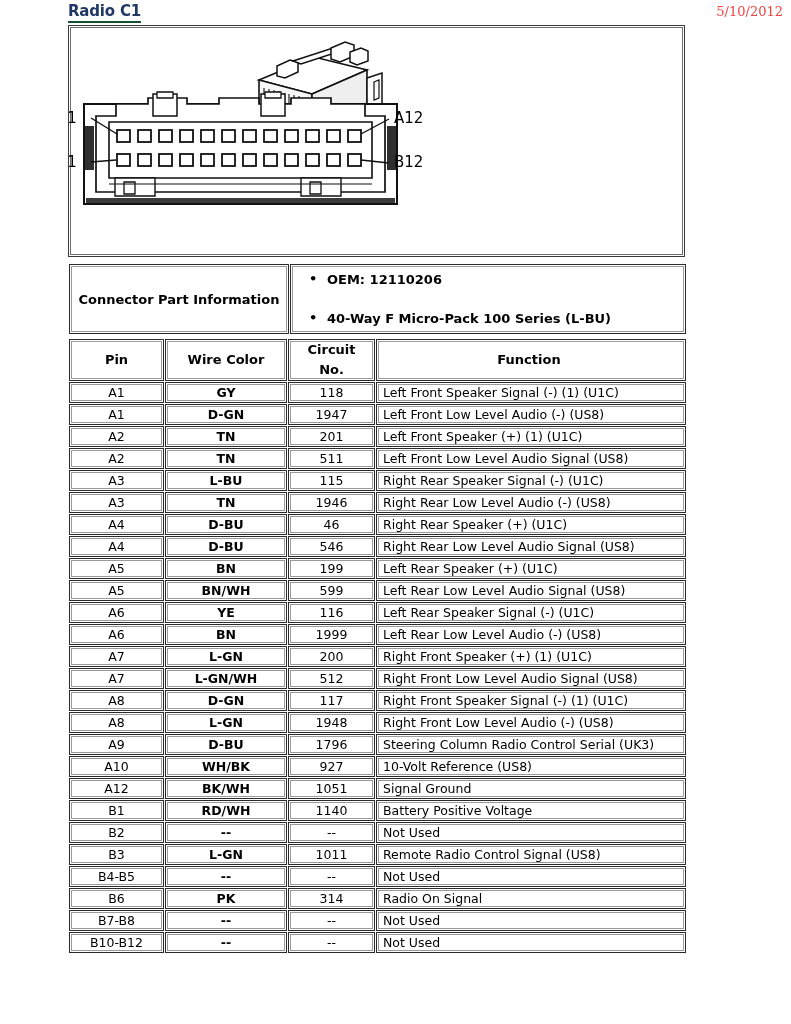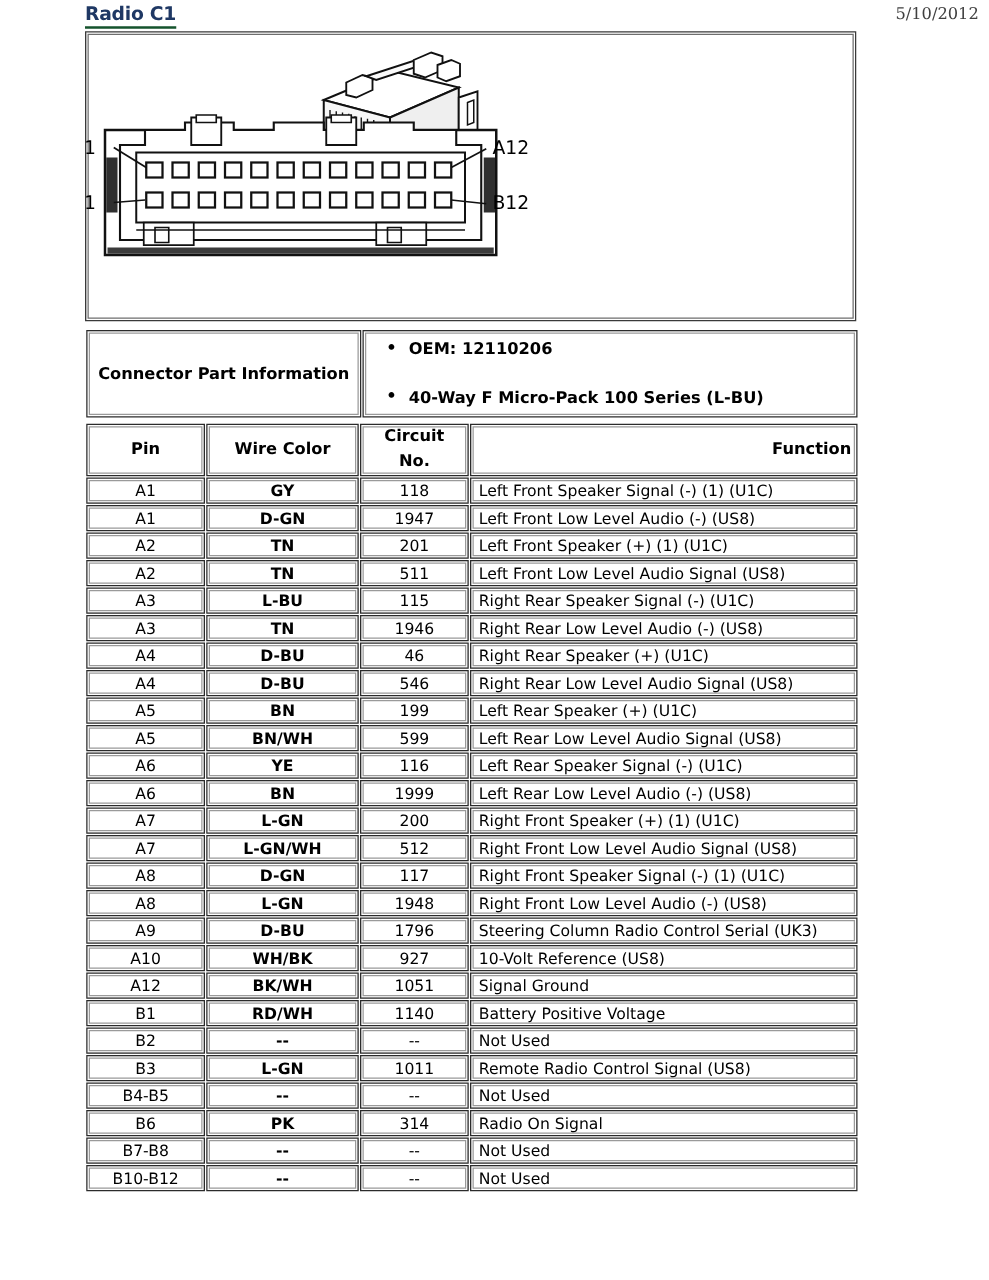--- a/index.html
+++ b/index.html
@@ -33,21 +33,21 @@
     letter-spacing: -0.2px;
     border-bottom: 2px solid #14532d;
     padding-bottom: 1px;
   }
   #doc-date {
     position: absolute;
     right: 8px;
     top: 4px;
     font-family: "DejaVu Serif", "Liberation Serif", serif;
     font-size: 13px;
-    color: #404040;
+    color: #ef4444;
   }
 
   
   #diagram-panel {
     position: absolute;
     left: 68px;
     top: 25px;
     width: 617px;
     height: 232px;
     border: 1px solid #3a3a3a;
@@ -136,21 +136,21 @@
   #pin-table .col-pin      { width: 95px;  text-align: center; }
   #pin-table .col-color    { width: 122px; text-align: center; font-weight: bold; }
   #pin-table .col-circuit  { width: 87px;  text-align: center; }
   #pin-table .col-function { text-align: left; padding-left: 6px; }
   #pin-table tr.header-row td {
     font-weight: bold;
     height: 22px;
     line-height: 20px;
     font-size: 13px;
   }
-  #pin-table tr.header-row td.col-function { text-align: right; padding-left: 0; }
+  #pin-table tr.header-row td.col-function { text-align: center; padding-left: 0; }
 </style>
 </head>
 <body>
 
 <div id="header">
   <div id="doc-title">Radio C1</div>
   <div id="doc-date">5/10/2012</div>
 </div>
 
 <div id="diagram-panel">

